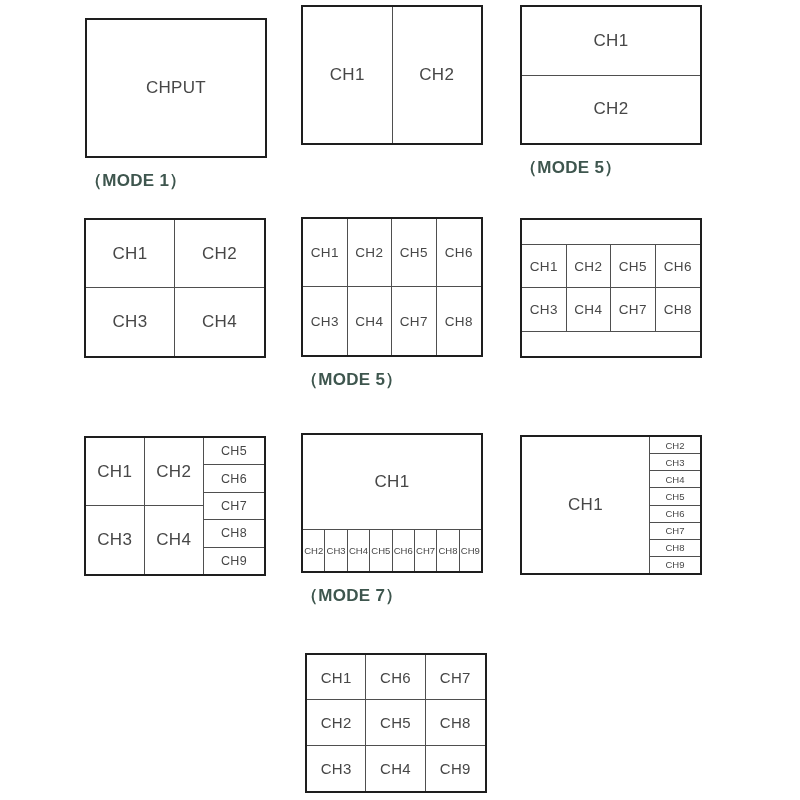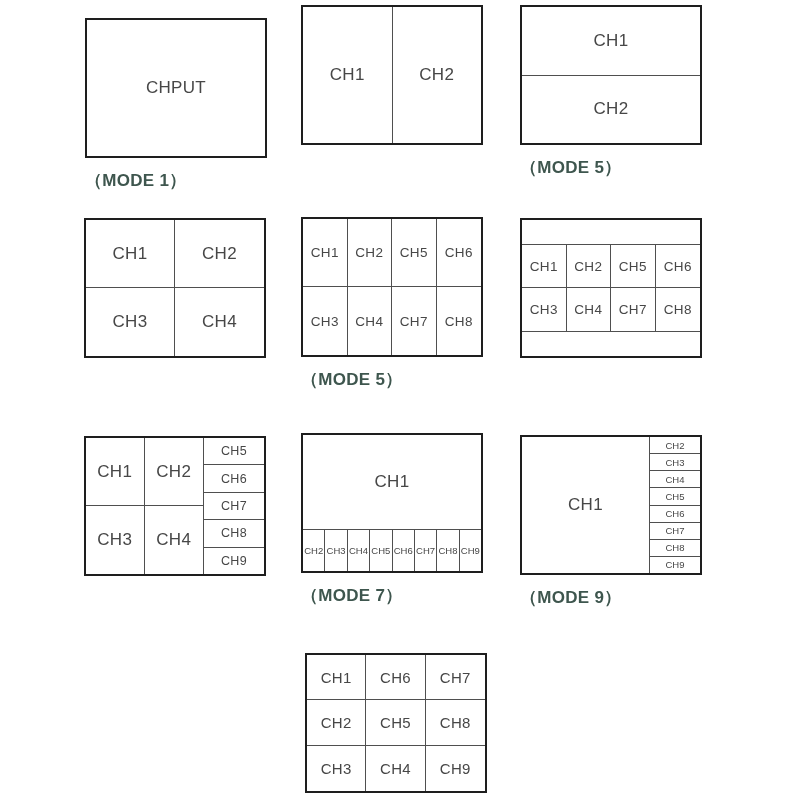--- a/index.html
+++ b/index.html
@@ -154,21 +154,20 @@
         <div class="cell f-xs">CH2</div>
         <div class="cell f-xs bt">CH3</div>
         <div class="cell f-xs bt">CH4</div>
         <div class="cell f-xs bt">CH5</div>
         <div class="cell f-xs bt">CH6</div>
         <div class="cell f-xs bt">CH7</div>
         <div class="cell f-xs bt">CH8</div>
         <div class="cell f-xs bt">CH9</div>
       </div>
     </div>
-    <div class="caption">（MODE 9）</div>
   </section>
 
   <section class="mode" style="left:305px;top:653px">
     <div class="box g3x3">
       <div class="cell f-m10 br bb">CH1</div>
       <div class="cell f-m10 br bb">CH6</div>
       <div class="cell f-m10 bb">CH7</div>
       <div class="cell f-m10 br bb">CH2</div>
       <div class="cell f-m10 br bb">CH5</div>
       <div class="cell f-m10 bb">CH8</div>

